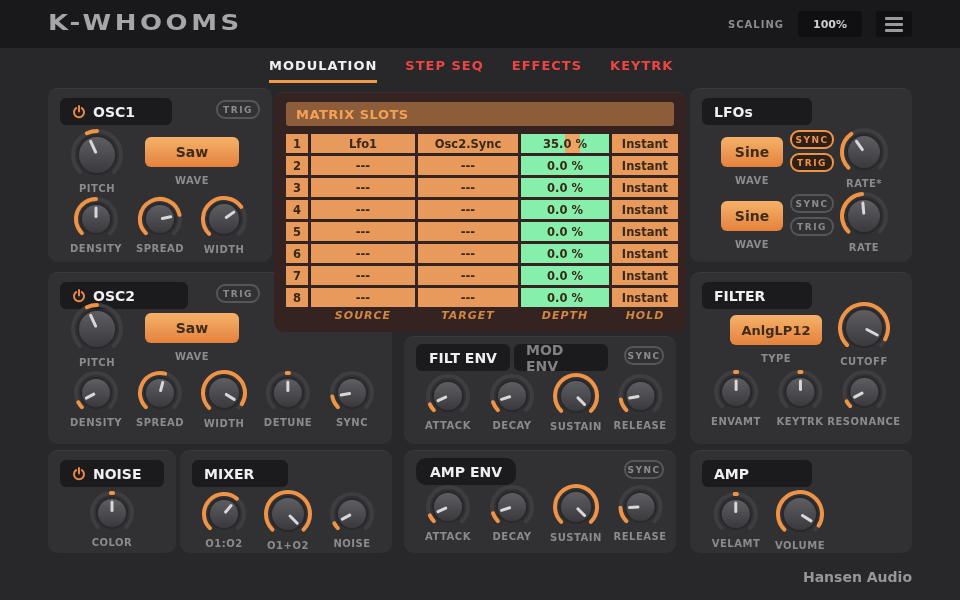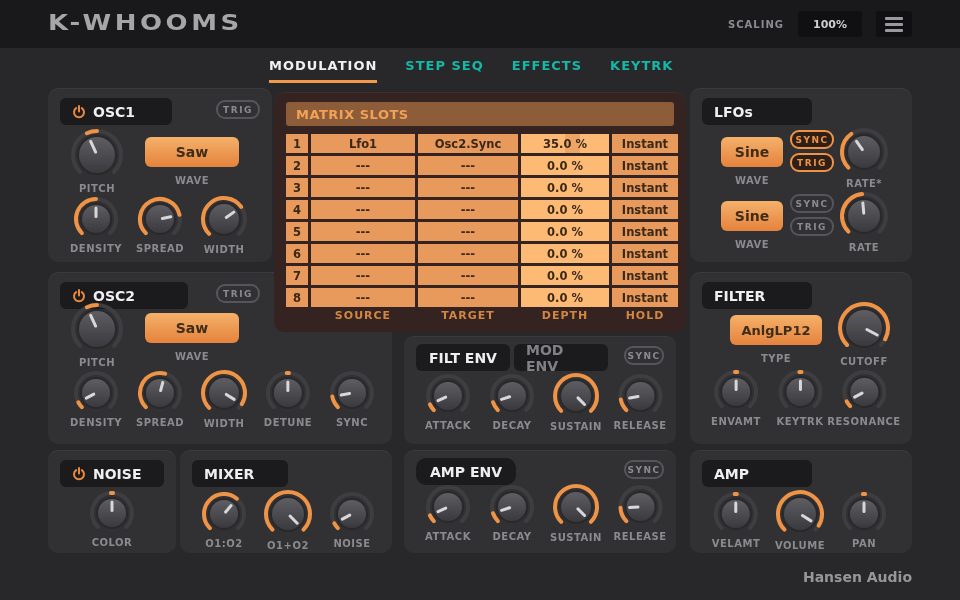--- a/index.html
+++ b/index.html
@@ -11,21 +11,21 @@
         letter-spacing:3px;transform:scaleX(1.18);transform-origin:left center;}
   .top-right{position:absolute;right:48px;top:0;height:48px;display:flex;align-items:center;gap:14px;}
   .scaling-label{font-size:10px;font-weight:bold;color:#8d8d91;letter-spacing:1px;}
   .scaling-box{width:64px;height:26px;background:#101012;border-radius:3px;color:#cfcfd2;
                font-size:11px;font-weight:bold;display:flex;align-items:center;justify-content:center;}
   .burger{width:36px;height:26px;background:#101012;border-radius:3px;display:flex;flex-direction:column;
           align-items:center;justify-content:center;gap:3px;cursor:pointer;}
   .burger span{display:block;width:18px;height:3px;background:#9a9a9e;border-radius:1px;}
   
   .tab-bar{position:absolute;left:269px;top:58px;display:flex;gap:28px;}
-  .tab{font-size:13px;font-weight:bold;letter-spacing:1px;color:#14b8a6;padding-bottom:7px;cursor:pointer;}
+  .tab{font-size:13px;font-weight:bold;letter-spacing:1px;color:#ef4444;padding-bottom:7px;cursor:pointer;}
   .tab.active{color:#f0f0f2;border-bottom:3px solid #f09a4a;}
   
   .panel{position:absolute;background:#313134;border-radius:10px;box-shadow:inset 0 1px 0 rgba(255,255,255,.05);}
   .pill{position:absolute;display:flex;align-items:center;gap:7px;background:#1b1b1d;border-radius:6px;
         height:27px;padding:0 12px;color:#efeff1;font-size:14px;font-weight:bold;box-sizing:border-box;}
   .pill.dim{color:#808085;}
   .mini{position:absolute;border:2px solid #55555a;border-radius:9px;background:transparent;color:#8b8b8f;
         font-size:9px;font-weight:bold;letter-spacing:1.5px;padding:0;height:19px;min-width:44px;
         display:flex;align-items:center;justify-content:center;font-family:inherit;cursor:pointer;box-sizing:border-box;}
   .mini.on{border-color:#ef9446;color:#ef9446;background:#2e2016;}
@@ -35,25 +35,25 @@
            font-weight:bold;display:flex;align-items:center;justify-content:center;cursor:pointer;}
   
   .matrix{background:#352322;}
   .mx-header{position:absolute;left:12px;top:10px;width:388px;height:24px;background:#8d5d3a;border-radius:3px;
              color:#f2a158;font-size:13px;font-weight:bold;letter-spacing:.5px;display:flex;align-items:center;
              padding-left:10px;box-sizing:border-box;}
   .mx-table{position:absolute;left:12px;top:42px;width:388px;}
   .mx-row{display:grid;grid-template-columns:22px 104px 100px 88px 66px;gap:3px;height:19px;margin-bottom:3px;}
   .mx-cell{background:#e8995c;color:#3a2817;font-size:11.5px;font-weight:bold;display:flex;align-items:center;
            justify-content:center;overflow:hidden;cursor:pointer;}
-  .mx-depth{background:#fdba74;position:relative;}
+  .mx-depth{background:#86efac;position:relative;}
   .mx-depth .mx-fill{position:absolute;left:50%;top:0;bottom:0;background:#eda566;}
   .mx-depth span{position:relative;z-index:1;}
   .mx-cols{display:grid;grid-template-columns:22px 104px 100px 88px 66px;gap:3px;margin-top:1px;}
-  .mx-col-label{color:#d2873f;font-size:11px;font-weight:bold;letter-spacing:1px;text-align:center;}
+  .mx-col-label{color:#d2873f;font-size:11px;font-weight:bold;letter-spacing:1px;text-align:center;font-style:italic;}
   .footer-brand{position:absolute;right:48px;top:569px;font-size:14px;font-weight:bold;color:#97979a;}
 </style>
 </head>
 <body>
 
 <div id="app">
 
   <div class="topbar">
     <div class="logo">K-WHOOMS</div>
     <div class="top-right">
@@ -729,32 +729,16 @@
             </linearGradient>
           </defs>
           <path d="M 9.44 40.56 A 22 22 0 1 1 40.56 40.56" fill="none" stroke="#3e3e41" stroke-width="4" stroke-linecap="round"></path>
           <path d="M 9.44 40.56 A 22 22 0 1 1 43.66 36.66" fill="none" stroke="#ef9446" stroke-width="4" stroke-linecap="round"></path>
           <circle cx="25" cy="25" r="18" fill="#29292b"></circle>
           <circle cx="25" cy="25" r="16" fill="url(#kg29)"></circle>
           <line x1="27.44" y1="26.53" x2="36.02" y2="31.89" stroke="#d8d8da" stroke-width="3" stroke-linecap="round"></line>
         </svg>
         <div class="knob-label">VOLUME</div>
       </div>
-    <div class="ctrl" style="left:174px;top:41px;">
-        <svg width="46" height="46" viewBox="0 0 46 46">
-          <defs>
-            <linearGradient id="kg30" x1="0" y1="0" x2="0" y2="1">
-              <stop offset="0" stop-color="#5d5d62"></stop>
-              <stop offset="1" stop-color="#3a3a3e"></stop>
-            </linearGradient>
-          </defs>
-          <path d="M 8.86 37.14 A 20 20 0 1 1 37.14 37.14" fill="none" stroke="#3e3e41" stroke-width="4" stroke-linecap="round"></path>
-          <path d="M 21.95 3.03 A 20 20 0 0 1 24.05 3.03" fill="none" stroke="#ef9446" stroke-width="4" stroke-linecap="round"></path>
-          <circle cx="23" cy="23" r="16" fill="#29292b"></circle>
-          <circle cx="23" cy="23" r="14" fill="url(#kg30)"></circle>
-          <line x1="23.00" y1="20.48" x2="23.00" y2="12.00" stroke="#d8d8da" stroke-width="3" stroke-linecap="round"></line>
-        </svg>
-        <div class="knob-label">PAN</div>
-      </div>
   </div>
 
   <div class="footer-brand">Hansen Audio</div>
 </div>
 
 </body></html>

